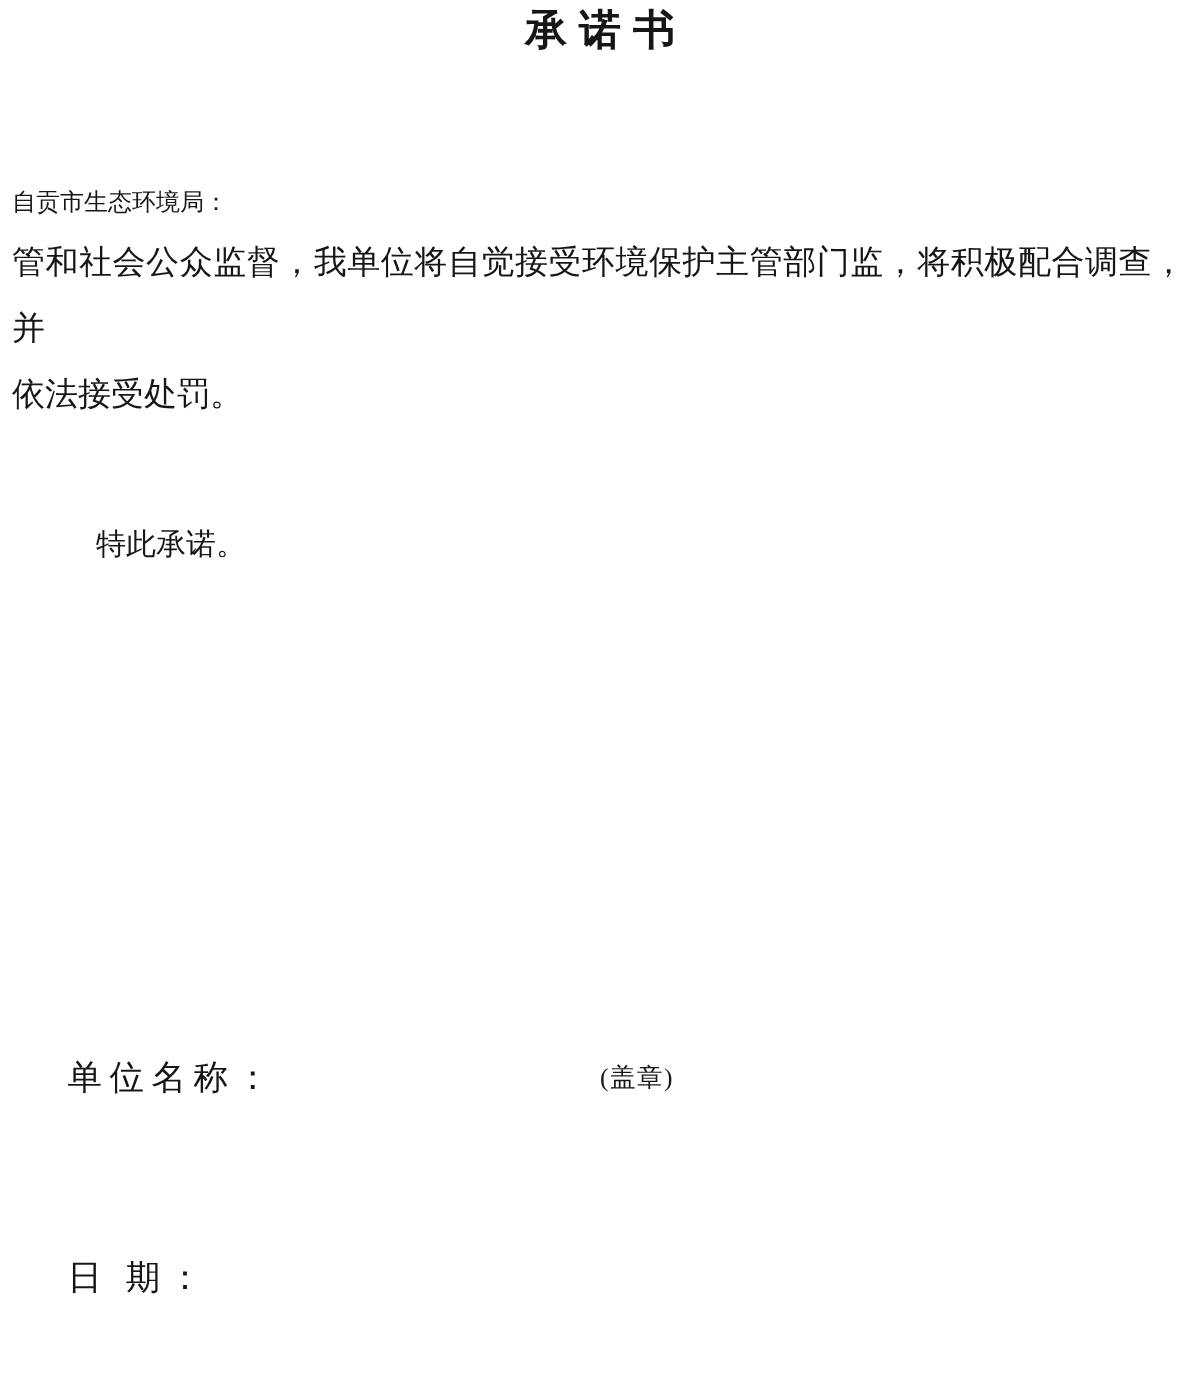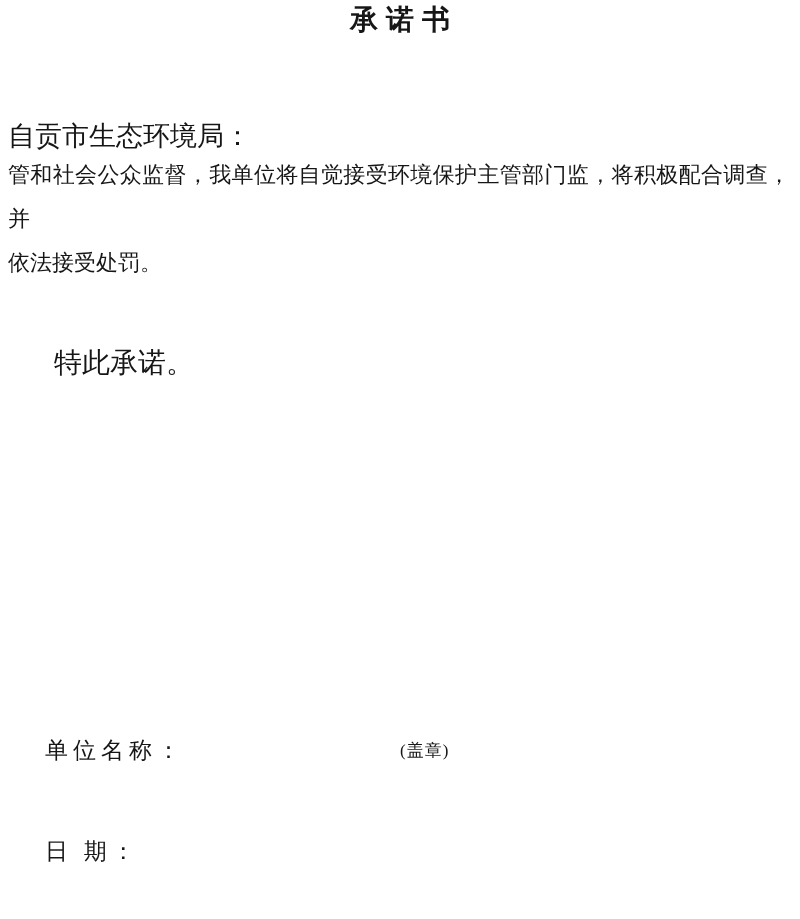--- a/index.html
+++ b/index.html
@@ -28,21 +28,21 @@
     font-weight: bold;
     font-size: 28px;
     letter-spacing: 8px;
     text-indent: 8px; 
     white-space: nowrap;
   }
   .salutation {
     position: absolute;
     left: 8px;
     top: 121px;
-    font-size: 27px;
+    font-size: 16px;
     line-height: 30px;
     white-space: nowrap;
     text-align: center;
   }
   .body-para {
     position: absolute;
     left: 8px;
     top: 153px;
     width: 782px;
     font-size: 22px;
@@ -53,23 +53,23 @@
   }
   .body-line.justify {
     text-align: justify;
     text-align-last: justify;
   }
   .body-line.indent {
     text-indent: 44px;
   }
   .closing-line {
     position: absolute;
-    left: 10px;
+    left: 20px;
     top: 348px;
-    font-size: 28px;
+    font-size: 20px;
     line-height: 30px;
     text-indent: 44px;
     white-space: nowrap;
   }
   .sig-row {
     position: absolute;
     left: 0;
     right: 0;
     height: 30px;
     line-height: 30px;
@@ -81,21 +81,21 @@
     letter-spacing: 5px;
     white-space: nowrap;
   }
   .sig-row .sig-note {
     position: absolute;
     left: 400px;
     font-size: 17px;
     letter-spacing: 1px;
     white-space: nowrap;
   }
-  .sig-row-1 { top: 736px; }
+  .sig-row-1 { top: 704px; }
   .sig-row-2 { top: 780px; }
   .sig-row-3 { top: 837px; text-align: center; }
 </style>
 </head>
 <body>
 
 <div class="page">
 
   <div class="doc-title">承诺书</div>
 

